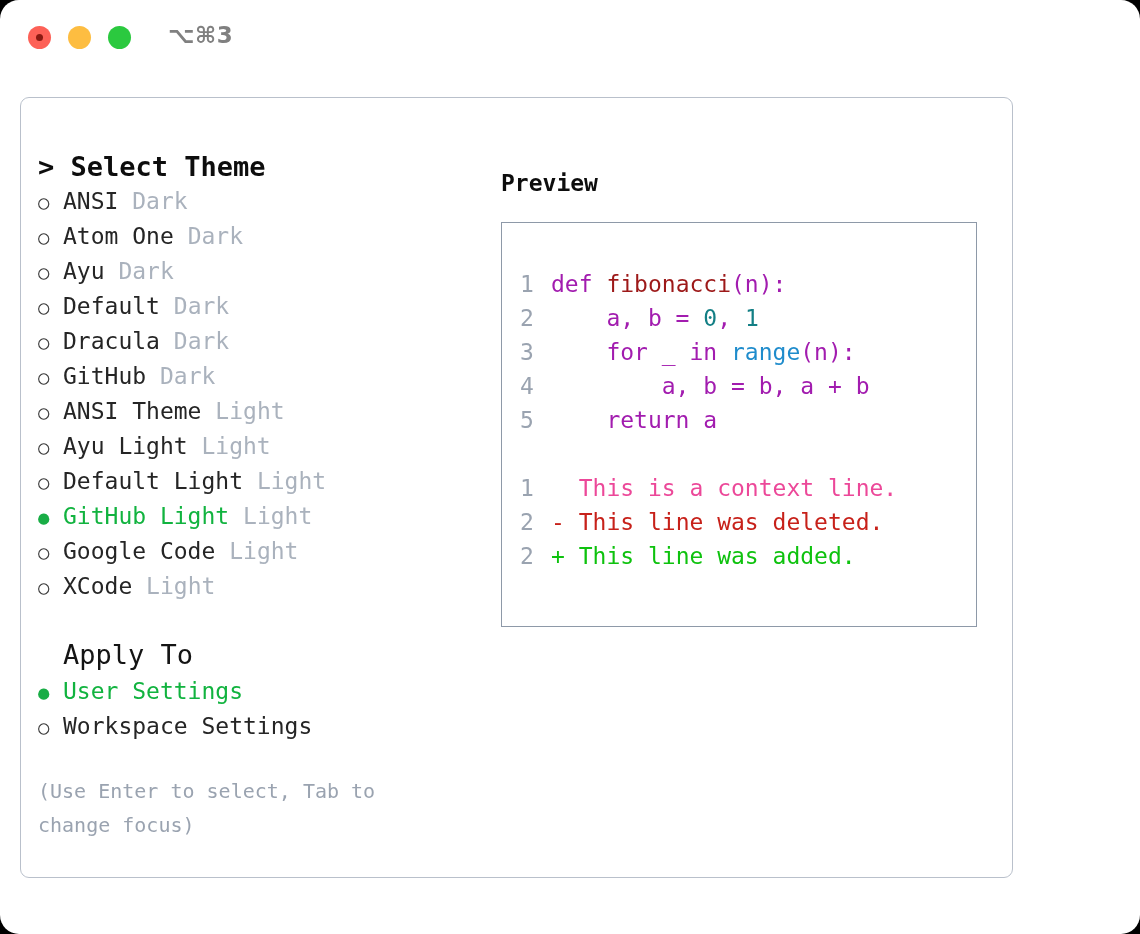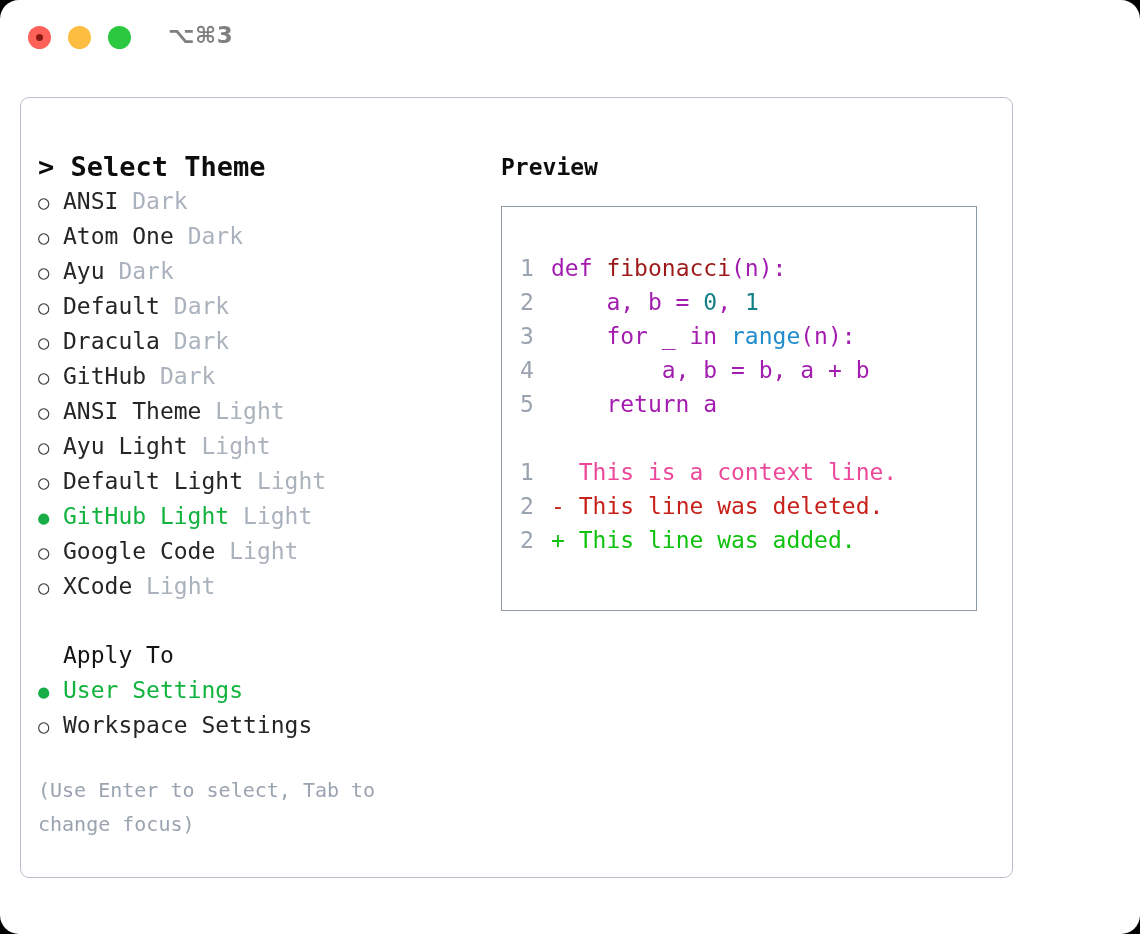--- a/index.html
+++ b/index.html
@@ -122,41 +122,41 @@
     font-size: 19px;
   }
   .marker.blank { color: transparent; }
 
   .name   { color: #252525; }
   .name.sel { color: #11b33f; }
   .tag    { color: #aab2bd; }
   .gap    { color: transparent; }
 
   .section-label {
-    font-size: 23px;
+    font-size: 27px;
     color: #141414;
     line-height: 34px;
     white-space: pre;
   }
 
   .spacer-row { height: 34px; }
 
   .hint {
     margin-top: 30px;
     font-size: 20px;
     color: #9aa3b0;
     line-height: 34px;
     width: 420px;
   }
 
   
   .right-col {
     position: absolute;
     left: 480px;
-    top: 52px;
+    top: 68px;
     width: 500px;
   }
   .preview-title {
     font-size: 23px;
     font-weight: bold;
     color: #0d0d0d;
     line-height: 34px;
     white-space: pre;
   }
   .preview-box {

